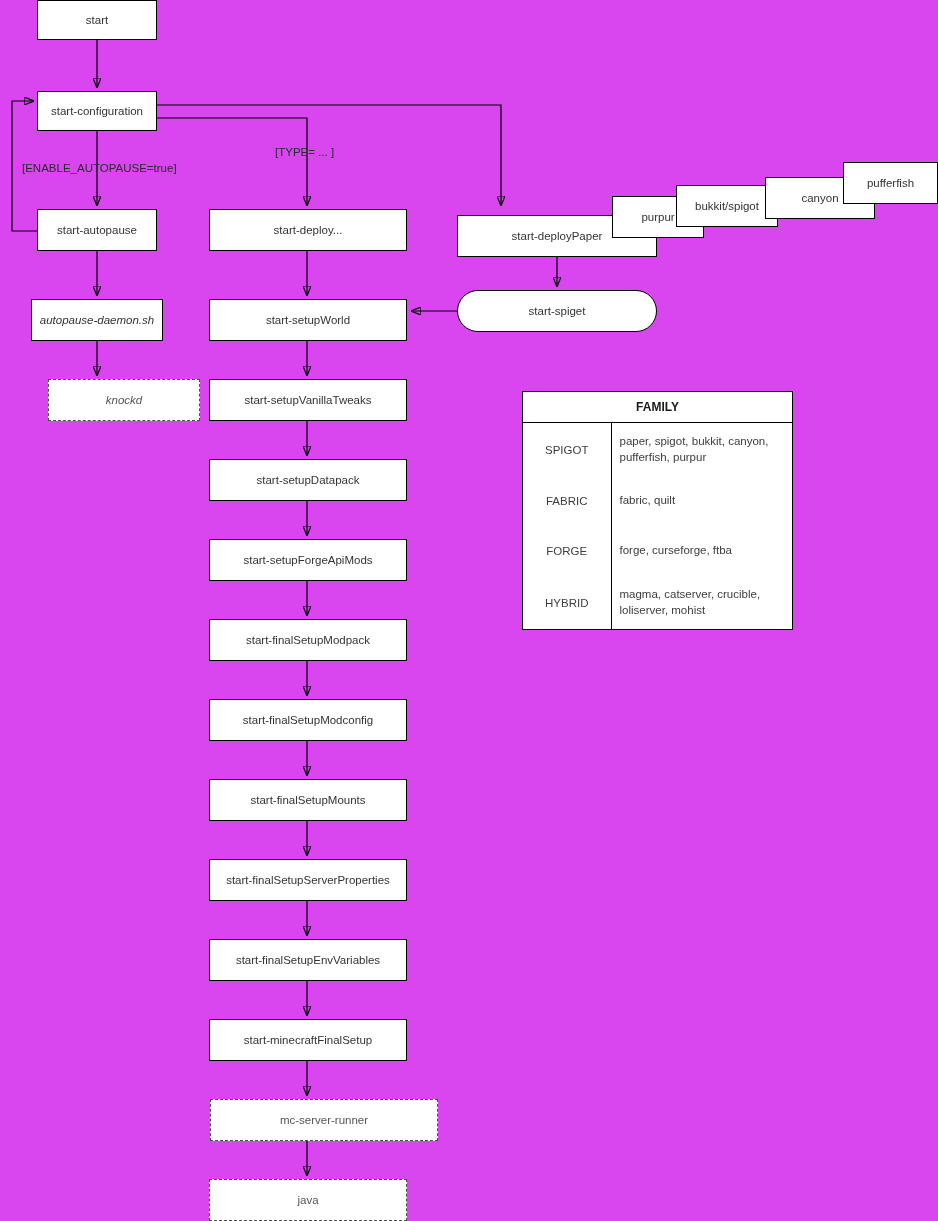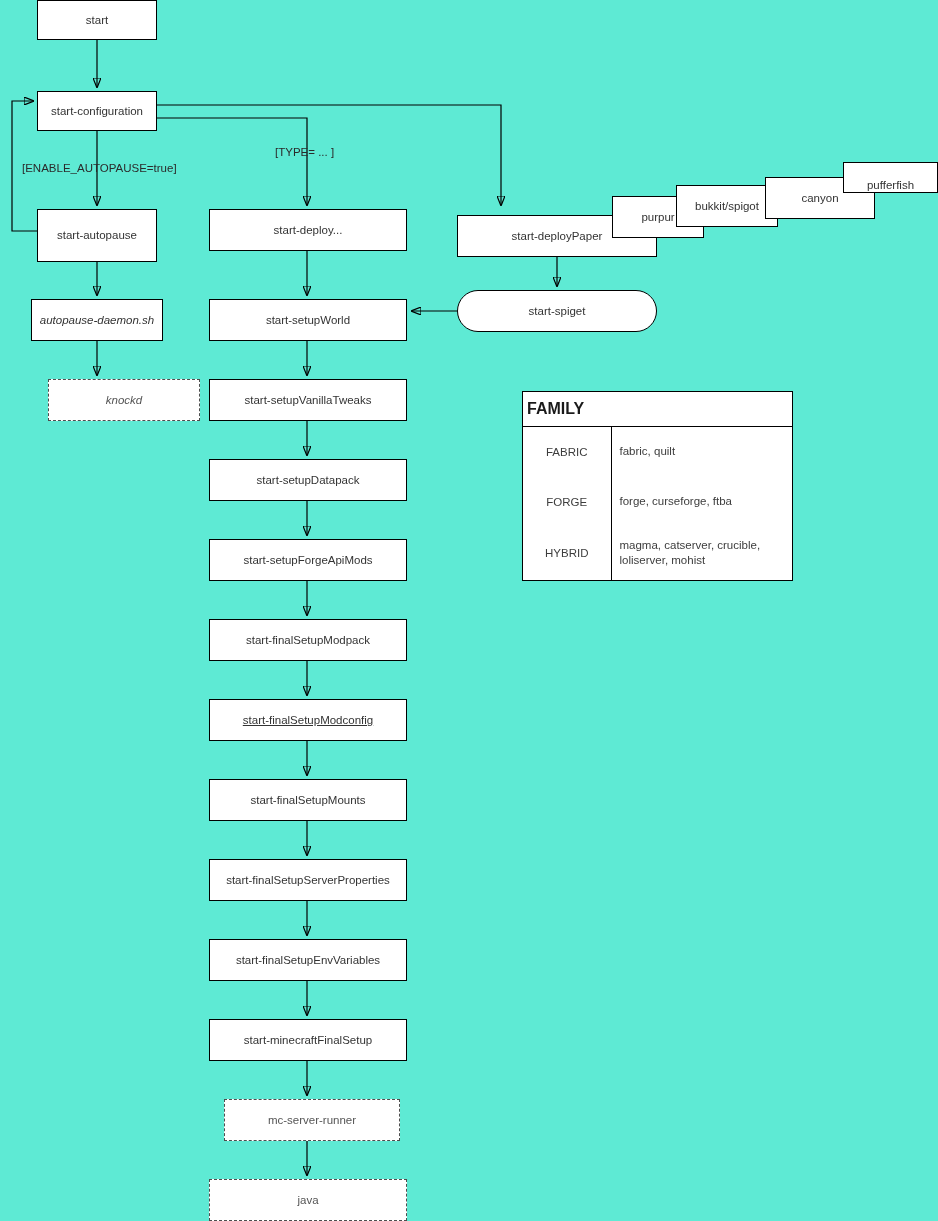--- a/index.html
+++ b/index.html
@@ -7,21 +7,21 @@
     padding: 0;
     background: #ffffff;
   }
   body {
     font-family: "Liberation Sans", sans-serif;
   }
   #canvas {
     position: relative;
     width: 938px;
     height: 1221px;
-    background: #5eead4;
+    background: #d946ef;
     overflow: hidden;
   }
   .node {
     position: absolute;
     box-sizing: border-box;
     border: 1.2px solid #000000;
     background: #ffffff;
     color: #333333;
     font-size: 11.5px;
     display: flex;
@@ -68,25 +68,25 @@
     border: 1.4px solid #000000;
     background: #ffffff;
     box-sizing: border-box;
     z-index: 5;
   }
   .legend table {
     border-collapse: collapse;
     width: 100%;
   }
   .legend th {
-    font-size: 16px;
+    font-size: 12px;
     font-weight: bold;
     color: #1a1a1a;
     padding: 8px 4px;
-    text-align: left;
+    text-align: center;
     border-bottom: 1.4px solid #000000;
   }
   .legend td {
     font-size: 11.5px;
     color: #3d3d3d;
     vertical-align: middle;
     padding: 11px 8px;
     height: 50px;
     box-sizing: border-box;
   }
@@ -146,21 +146,21 @@
     <line x1="307" y1="1141" x2="307" y2="1175" marker-end="url(#ah)"></line>
   </svg>
 
   <div id="nodes-host">
       <div class="node" style="left: 37px; top: 0px; width: 120px; height: 40px;">
         <span>start</span>
       </div>
       <div class="node" style="left: 37px; top: 91px; width: 120px; height: 40px;">
         <span>start-configuration</span>
       </div>
-      <div class="node" style="left: 37px; top: 209px; width: 120px; height: 53px;">
+      <div class="node" style="left: 37px; top: 209px; width: 120px; height: 42px;">
         <span>start-autopause</span>
       </div>
       <div class="node" style="left: 31px; top: 299px; width: 132px; height: 42px; font-style: italic;">
         <span>autopause-daemon.sh</span>
       </div>
       <div class="node dashed" style="left: 48px; top: 379px; width: 152px; height: 42px; font-style: italic;">
         <span>knockd</span>
       </div>
       <div class="node" style="left: 209px; top: 209px; width: 198px; height: 42px;">
         <span>start-deploy...</span>
@@ -170,57 +170,57 @@
       </div>
       <div class="node stacked" style="z-index: 14; left: 612px; top: 196px; width: 92px; height: 42px;">
         <span>purpur</span>
       </div>
       <div class="node stacked" style="z-index: 15; left: 676px; top: 185px; width: 102px; height: 42px;">
         <span>bukkit/spigot</span>
       </div>
       <div class="node stacked" style="z-index: 16; left: 765px; top: 177px; width: 110px; height: 42px;">
         <span>canyon</span>
       </div>
-      <div class="node stacked" style="z-index: 17; left: 843px; top: 162px; width: 95px; height: 31px; align-items: flex-end;">
+      <div class="node stacked" style="z-index: 17; left: 843px; top: 162px; width: 95px; height: 42px;">
         <span>pufferfish</span>
       </div>
       <div class="node" style="left: 457px; top: 290px; width: 200px; height: 42px; border-radius: 21px;">
         <span>start-spiget</span>
       </div>
       <div class="node" style="left: 209px; top: 299px; width: 198px; height: 42px;">
         <span>start-setupWorld</span>
       </div>
       <div class="node" style="left: 209px; top: 379px; width: 198px; height: 42px;">
         <span>start-setupVanillaTweaks</span>
       </div>
       <div class="node" style="left: 209px; top: 459px; width: 198px; height: 42px;">
         <span>start-setupDatapack</span>
       </div>
       <div class="node" style="left: 209px; top: 539px; width: 198px; height: 42px;">
         <span>start-setupForgeApiMods</span>
       </div>
       <div class="node" style="left: 209px; top: 619px; width: 198px; height: 42px;">
         <span>start-finalSetupModpack</span>
       </div>
-      <div class="node" style="left: 209px; top: 699px; width: 198px; height: 42px; text-decoration: underline;">
+      <div class="node" style="left: 209px; top: 699px; width: 198px; height: 42px;">
         <span>start-finalSetupModconfig</span>
       </div>
       <div class="node" style="left: 209px; top: 779px; width: 198px; height: 42px;">
         <span>start-finalSetupMounts</span>
       </div>
       <div class="node" style="left: 209px; top: 859px; width: 198px; height: 42px;">
         <span>start-finalSetupServerProperties</span>
       </div>
       <div class="node" style="left: 209px; top: 939px; width: 198px; height: 42px;">
         <span>start-finalSetupEnvVariables</span>
       </div>
       <div class="node" style="left: 209px; top: 1019px; width: 198px; height: 42px;">
         <span>start-minecraftFinalSetup</span>
       </div>
-      <div class="node dashed" style="left: 224px; top: 1099px; width: 176px; height: 42px;">
+      <div class="node dashed" style="left: 210px; top: 1099px; width: 228px; height: 42px;">
         <span>mc-server-runner</span>
       </div>
       <div class="node dashed" style="left: 209px; top: 1179px; width: 198px; height: 42px;">
         <span>java</span>
       </div>
     </div>
 
   <div id="labels-host">
       <div class="edge-label" style="left: 22px; top: 162px; text-align: center;">[ENABLE_AUTOPAUSE=true]</div>
       <div class="edge-label" style="left: 275px; top: 146px;">[TYPE= ... ]</div>
@@ -228,20 +228,24 @@
 
   <div class="legend">
     <table>
       <thead>
         <tr>
           <th colspan="2">FAMILY</th>
         </tr>
       </thead>
       <tbody id="legend-body">
           <tr>
+            <td class="fam-key">SPIGOT</td>
+            <td class="fam-val">paper, spigot, bukkit, canyon, pufferfish, purpur</td>
+          </tr>
+          <tr>
             <td class="fam-key">FABRIC</td>
             <td class="fam-val">fabric, quilt</td>
           </tr>
           <tr>
             <td class="fam-key">FORGE</td>
             <td class="fam-val">forge, curseforge, ftba</td>
           </tr>
           <tr>
             <td class="fam-key">HYBRID</td>
             <td class="fam-val">magma, catserver, crucible, loliserver, mohist</td>

